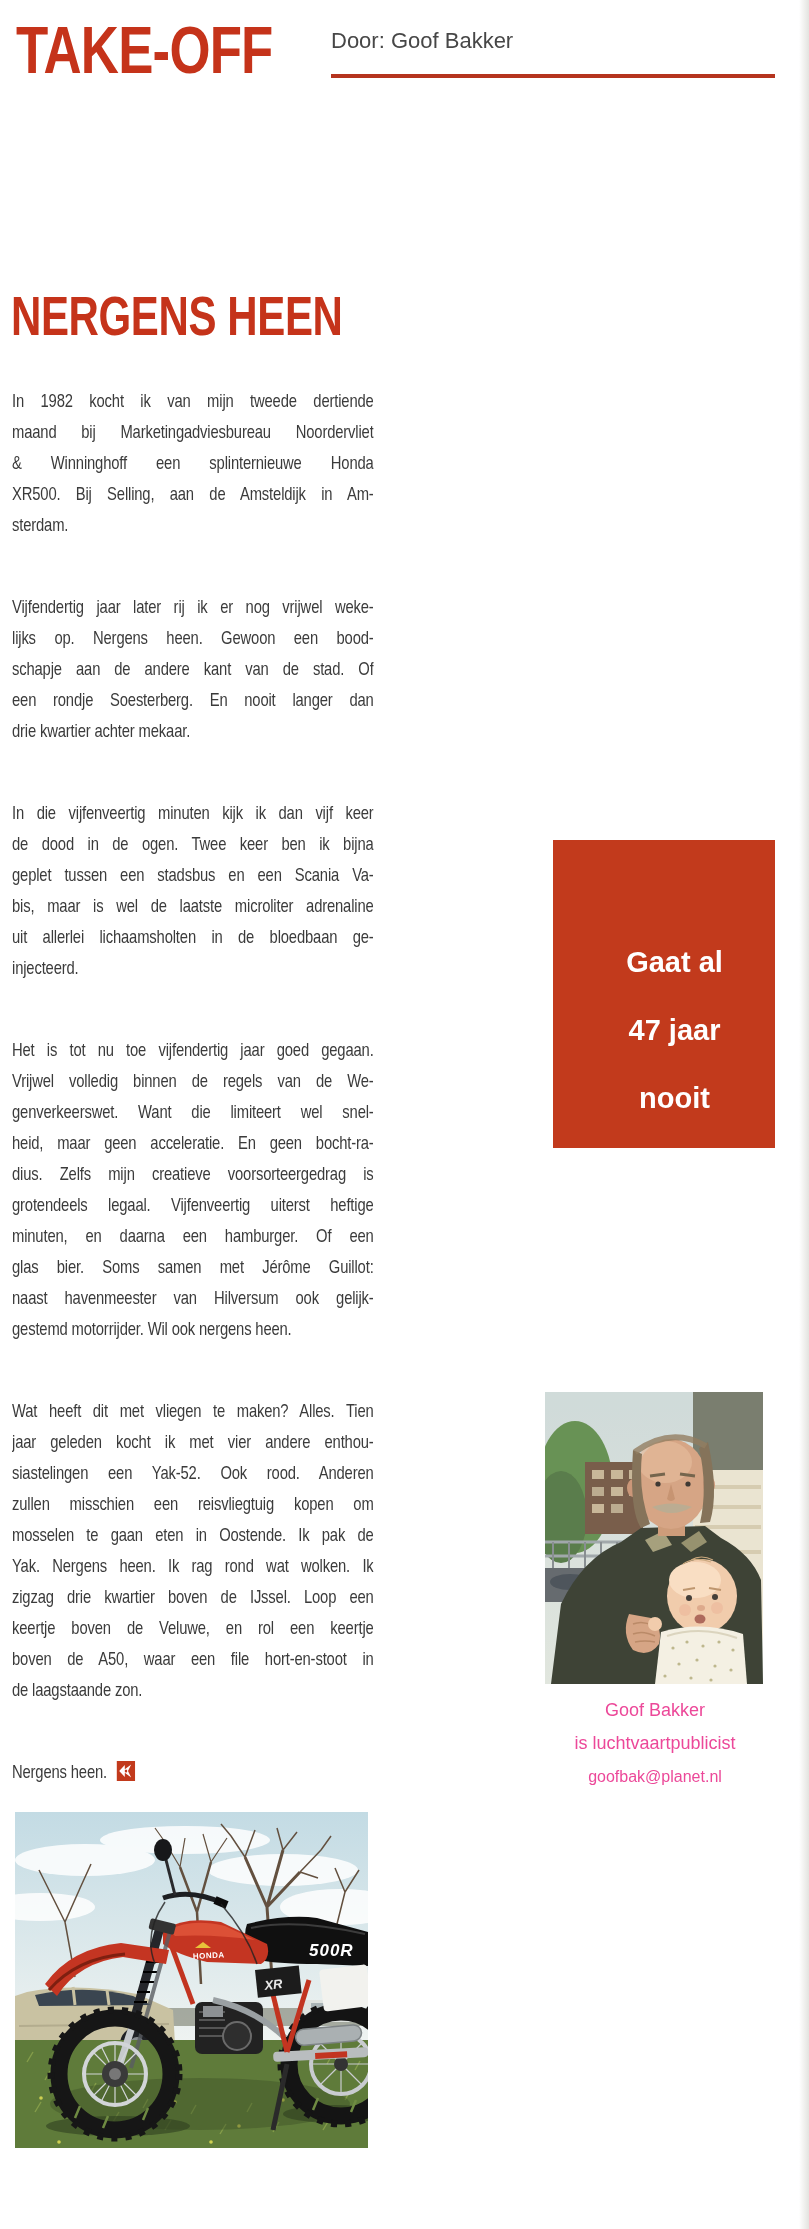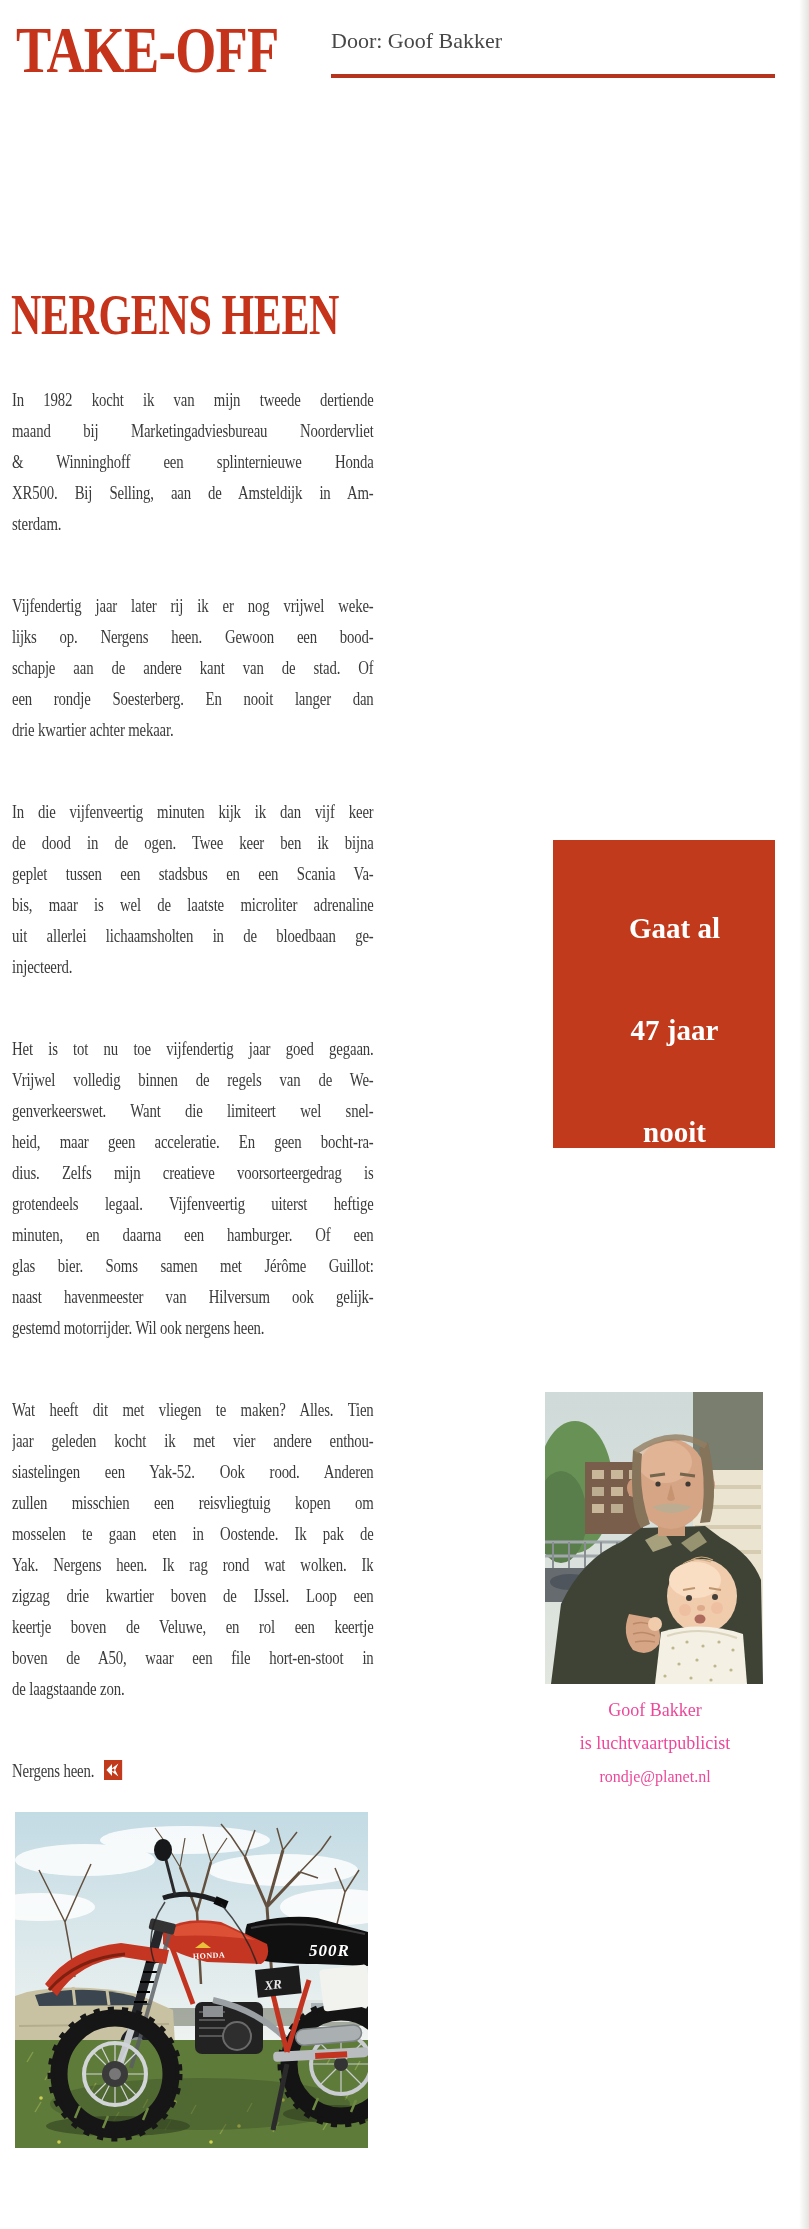--- a/index.html
+++ b/index.html
@@ -1,18 +1,18 @@
 <!DOCTYPE html>
 <html><head>
 <meta charset="utf-8">
 <style>
   html,body{margin:0;padding:0;background:#ffffff;}
   .page{
     position:relative;width:809px;height:2229px;background:#ffffff;overflow:hidden;
-    font-family:Liberation Serif, serif;
+    font-family:Liberation Sans, sans-serif;
   }
   .edge-strip{position:absolute;top:0;right:0;width:10px;height:2229px;
     background:linear-gradient(to right,rgba(220,220,216,0),#e3e3df);}
   
   .masthead{position:absolute;left:16px;top:12px;font-size:66px;font-weight:bold;
     color:#c5331a;letter-spacing:-1px;transform:scaleX(0.8);transform-origin:left top;white-space:nowrap;}
   .byline{position:absolute;left:331px;top:28px;font-size:22px;color:#474747;}
   .rule{position:absolute;left:331px;top:74px;width:444px;height:4px;background:#b5341e;}
   
   .headline{position:absolute;left:11px;top:283px;font-size:56px;font-weight:bold;
@@ -21,21 +21,21 @@
   .article{position:absolute;left:12px;top:385px;width:452px;
     transform:scaleX(0.8);transform-origin:left top;
     font-size:18.5px;line-height:31px;color:#3b3b3b;letter-spacing:-0.2px;}
   .para{margin:0 0 51px 0;}
   .para .line{height:31px;overflow:hidden;text-align:justify;text-align-last:justify;}
   .para .line.last{text-align-last:left;}
   .closing{white-space:nowrap;}
   .closing .end-ico{display:inline-block;vertical-align:-3px;margin-left:10px;}
   
   .callout{position:absolute;left:553px;top:840px;width:222px;height:308px;background:#c23a1c;
-    display:flex;flex-direction:column;align-items:center;justify-content:space-between;
+    display:flex;flex-direction:column;align-items:center;justify-content:center;
     padding-top:72px;box-sizing:border-box;row-gap:36px;padding-left:21px;}
   .callout .co-line{color:#ffffff;font-weight:bold;font-size:29px;line-height:32px;}
   
   .author-photo{position:absolute;left:545px;top:1392px;width:218px;height:292px;overflow:hidden;}
   .author-caption{position:absolute;left:530px;top:1694px;width:250px;text-align:center;
     color:#ec4899;font-size:18px;line-height:33px;}
   .author-caption .email{font-size:16px;}
   
   .bike-photo{position:absolute;left:15px;top:1812px;width:353px;height:336px;overflow:hidden;}
   svg{display:block;}
@@ -192,21 +192,21 @@
       <path d="M84,222 Q76,242 88,258 Q104,266 114,252 Q118,236 106,226 Z" fill="#d39f7e"></path>
       <path d="M88,232 Q98,228 108,234 M88,242 Q98,238 110,244 M90,250 Q100,248 110,250" stroke="#b5825f" stroke-width="1.5" fill="none"></path>
       <circle cx="110" cy="232" r="7" fill="#f0c9a9"></circle>
       <rect x="0" y="0" width="218" height="292" fill="#fff3d9" opacity="0.08"></rect>
     </svg>
   </div>
 
   <div class="author-caption">
     <div>Goof Bakker</div>
     <div>is luchtvaartpublicist</div>
-    <div class="email">rondje@planet.nl</div>
+    <div class="email">goofbak@planet.nl</div>
   </div>
 
   <div class="bike-photo">
     <svg width="353" height="336" viewBox="0 0 353 336">
       <defs>
         <linearGradient id="bkSky" x1="0" y1="0" x2="0" y2="1">
           <stop offset="0" stop-color="#c3dbe4"></stop>
             <stop offset="1" stop-color="#eff3f1"></stop>
         </linearGradient>
       </defs>

